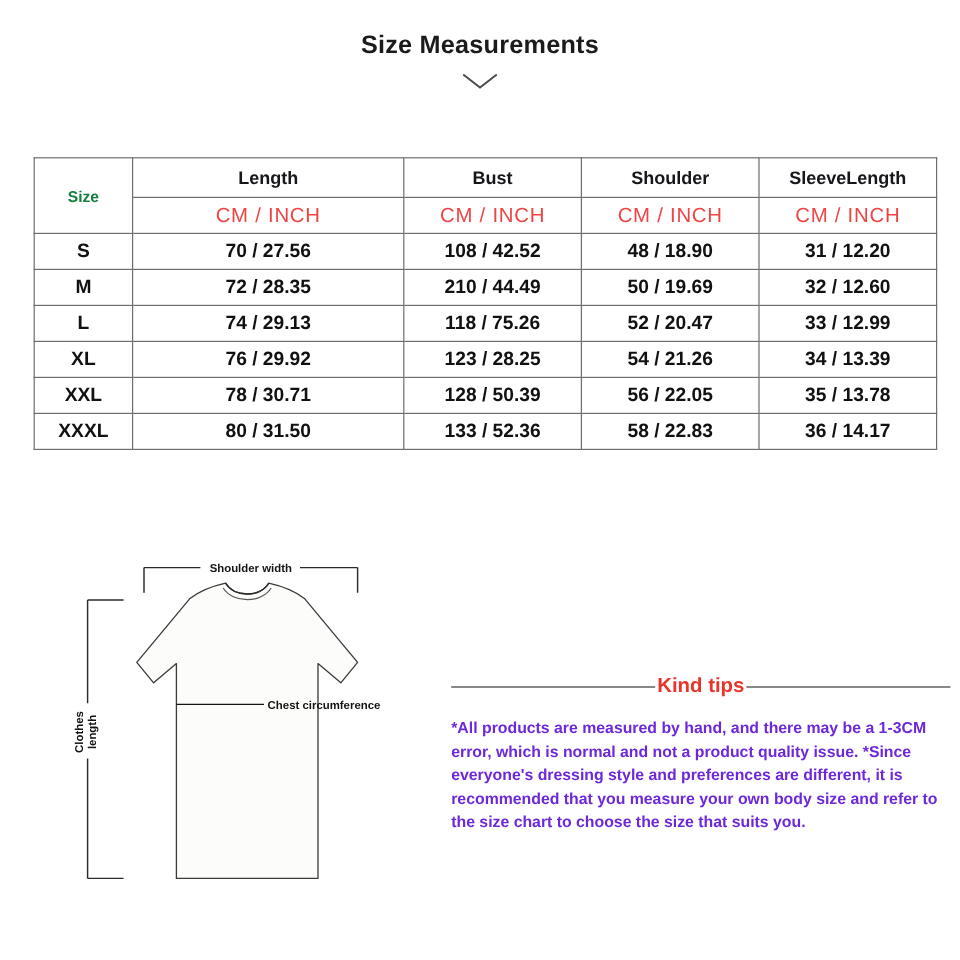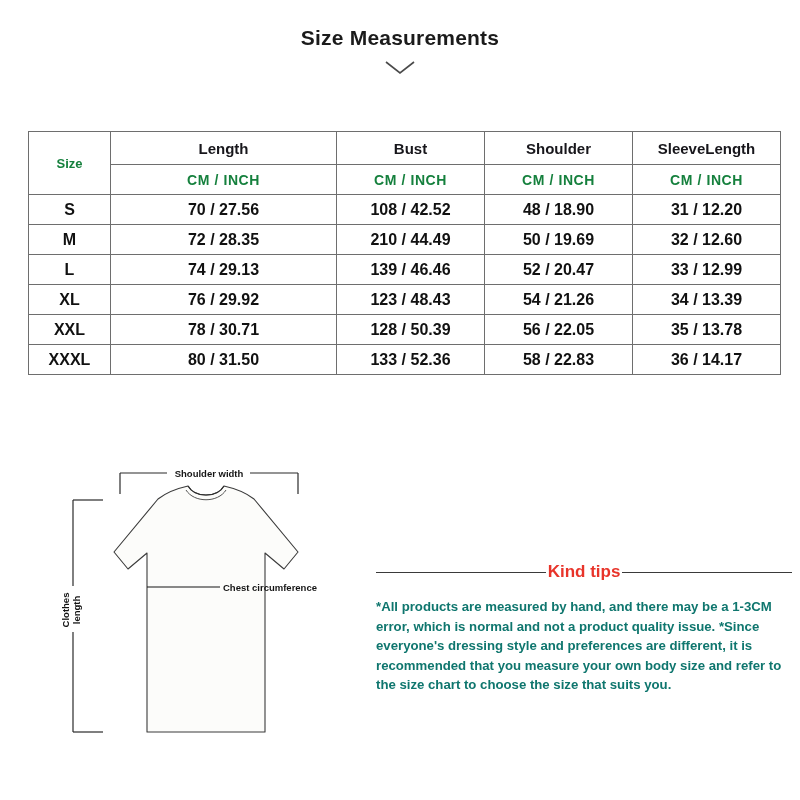--- a/index.html
+++ b/index.html
@@ -63,23 +63,23 @@
     font-weight: bold;
     color: #17161b;
   }
   .hdr-size {
     font-size: 13px;
     font-weight: bold;
     color: #15803d;
   }
   .hdr-unit {
     height: 29px;
-    font-size: 14px;
-    font-weight: bold;
-    color: #15803d;
+    font-size: 17px;
+    font-weight: normal;
+    color: #ef4444;
     letter-spacing: 0.6px;
   }
   .body-row td {
     height: 29px;
     font-size: 16px;
     font-weight: bold;
     color: #111111;
   }
   .cell-size { font-size: 17px; }
 
@@ -115,21 +115,21 @@
     font-size: 17px;
     font-weight: bold;
     color: #e8342a;
     white-space: nowrap;
   }
   #tips-body {
     margin-top: 13px;
     font-size: 13.2px;
     font-weight: bold;
     line-height: 1.48;
-    color: #0f766e;
+    color: #6d28d9;
     text-align: left;
   }
 </style>
 </head>
 <body>
 
 <div id="title-block">
   <div id="page-title">Size Measurements</div>
   <div id="title-chevron">
     <svg width="40" height="16" viewBox="0 0 40 16" aria-hidden="true">
@@ -171,28 +171,28 @@
     <tr class="body-row">
       <td class="cell-size">M</td>
       <td>72 / 28.35</td>
       <td>210 / 44.49</td>
       <td>50 / 19.69</td>
       <td>32 / 12.60</td>
     </tr>
     <tr class="body-row">
       <td class="cell-size">L</td>
       <td>74 / 29.13</td>
-      <td>139 / 46.46</td>
+      <td>118 / 75.26</td>
       <td>52 / 20.47</td>
       <td>33 / 12.99</td>
     </tr>
     <tr class="body-row">
       <td class="cell-size">XL</td>
       <td>76 / 29.92</td>
-      <td>123 / 48.43</td>
+      <td>123 / 28.25</td>
       <td>54 / 21.26</td>
       <td>34 / 13.39</td>
     </tr>
     <tr class="body-row">
       <td class="cell-size">XXL</td>
       <td>78 / 30.71</td>
       <td>128 / 50.39</td>
       <td>56 / 22.05</td>
       <td>35 / 13.78</td>
     </tr>

